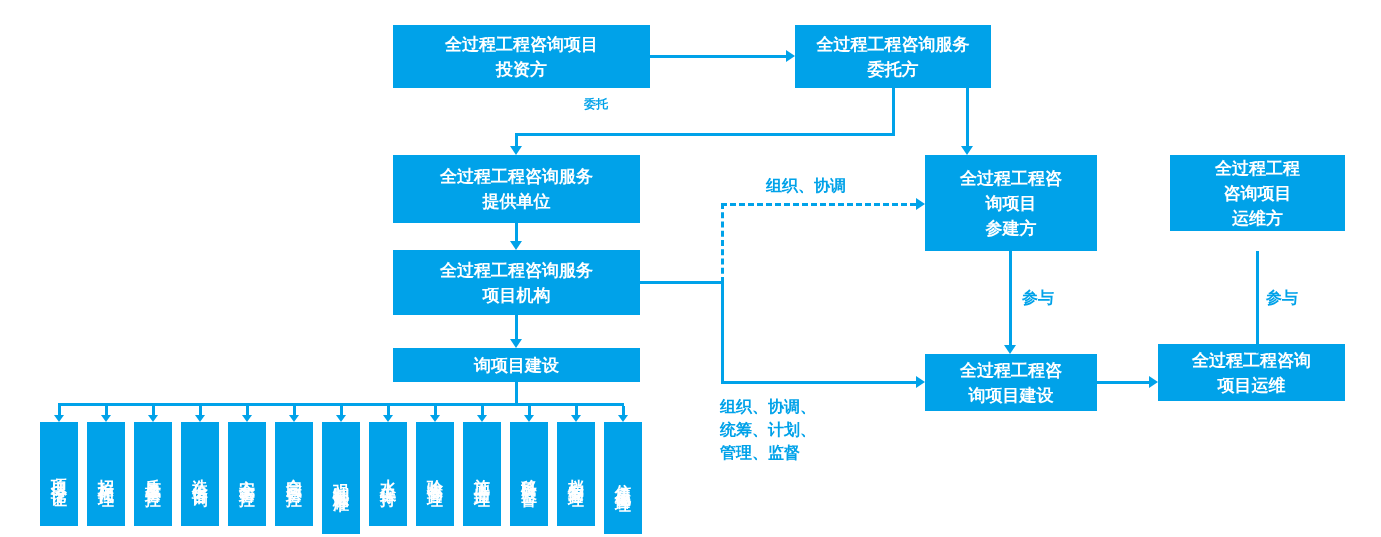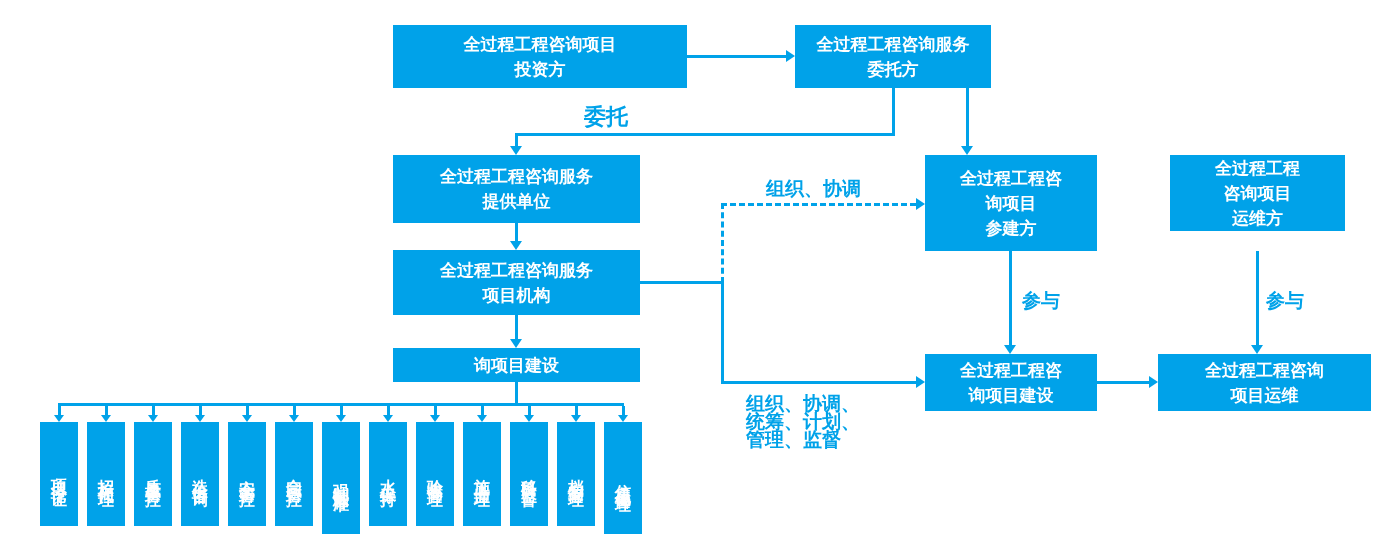--- a/index.html
+++ b/index.html
@@ -18,69 +18,69 @@
   .vline { position:absolute; width:3px;  background:var(--color-accent,#00a2e9); }
   .hdash { position:absolute; height:0; border-top:3px dashed var(--color-accent,#00a2e9); }
   .vdash { position:absolute; width:0;  border-left:3px dashed var(--color-accent,#00a2e9); }
   .arr-r { position:absolute; width:0; height:0;
            border-top:6px solid transparent; border-bottom:6px solid transparent;
            border-left:9px solid var(--color-accent,#00a2e9); }
   .arr-d { position:absolute; width:0; height:0;
            border-left:6px solid transparent; border-right:6px solid transparent;
            border-top:9px solid var(--color-accent,#00a2e9); }
   .edge-label { position:absolute; color:var(--color-accent,#00a2e9);
-                font-weight:bold; font-size:19px; white-space:pre-line; }
+                font-weight:bold; font-size:16px; white-space:pre-line; }
 
   .tasks-row { position:absolute; left:40px; top:406px; width:602px;
                display:flex; justify-content:space-between; }
   .task-col  { display:flex; flex-direction:column; align-items:center; }
   .stub      { width:3px; height:9px; background:var(--color-accent,#00a2e9); }
   .arr-d-sm  { width:0; height:0;
                border-left:5px solid transparent; border-right:5px solid transparent;
                border-top:7px solid var(--color-accent,#00a2e9); }
   .task-box  { width:38px; height:104px;
                background:var(--color-accent,#00a2e9); color:var(--color-box_text,#ffffff);
                font-weight:bold; font-size:16px;
                writing-mode:vertical-rl; text-orientation:upright;
                text-align:center; line-height:38px; letter-spacing:4px; }
   .task-box.tall { height:112px; letter-spacing:3px; }
 </style>
 </head>
 <body>
 
 <div class="canvas">
 
-  <div class="box" style="left:393px;top:25px;width:294px;height:63px">全过程工程咨询项目
+  <div class="box" style="left:393px;top:25px;width:257px;height:63px">全过程工程咨询项目
 投资方</div>
   <div class="box" style="left:795px;top:25px;width:196px;height:63px">全过程工程咨询服务
 委托方</div>
   <div class="box" style="left:393px;top:155px;width:247px;height:68px">全过程工程咨询服务
 提供单位</div>
   <div class="box" style="left:393px;top:250px;width:247px;height:65px">全过程工程咨询服务
 项目机构</div>
   <div class="box" style="left:393px;top:348px;width:247px;height:34px">询项目建设</div>
   <div class="box" style="left:925px;top:155px;width:172px;height:96px">全过程工程咨
 询项目
 参建方</div>
   <div class="box" style="left:1170px;top:155px;width:175px;height:76px">全过程工程
 咨询项目
 运维方</div>
   <div class="box" style="left:925px;top:354px;width:172px;height:57px">全过程工程咨
 询项目建设</div>
-  <div class="box" style="left:1158px;top:354px;width:213px;height:57px">全过程工程咨询
+  <div class="box" style="left:1158px;top:344px;width:187px;height:57px">全过程工程咨询
 项目运维</div>
 
   <div class="hline" style="left:640px;top:55px;width:146px"></div>
   <div class="arr-r" style="left:786px;top:50px"></div>
 
   <div class="vline" style="left:892px;top:88px;height:48px"></div>
   <div class="hline" style="left:515px;top:133px;width:380px"></div>
   <div class="vline" style="left:515px;top:133px;height:14px"></div>
   <div class="arr-d" style="left:510px;top:146px"></div>
-  <div class="edge-label" style="left:584px;top:102px;font-size:22px">委托</div>
+  <div class="edge-label" style="left:584px;top:96px;font-size:12px">委托</div>
 
   <div class="vline" style="left:966px;top:88px;height:59px"></div>
   <div class="arr-d" style="left:961px;top:146px"></div>
 
   <div class="vline" style="left:515px;top:223px;height:19px"></div>
   <div class="arr-d" style="left:510px;top:241px"></div>
 
   <div class="vline" style="left:515px;top:315px;height:25px"></div>
   <div class="arr-d" style="left:510px;top:339px"></div>
 
@@ -90,21 +90,21 @@
   <div class="hline" style="left:640px;top:281px;width:83px"></div>
 
   <div class="vdash" style="left:721px;top:203px;height:80px"></div>
   <div class="hdash" style="left:721px;top:203px;width:195px"></div>
   <div class="arr-r" style="left:916px;top:198px"></div>
   <div class="edge-label" style="left:766px;top:176px">组织、协调</div>
 
   <div class="vline" style="left:721px;top:281px;height:103px"></div>
   <div class="hline" style="left:721px;top:381px;width:195px"></div>
   <div class="arr-r" style="left:916px;top:376px"></div>
-  <div class="edge-label" style="left:746px;top:395px;line-height:18px">组织、协调、
+  <div class="edge-label" style="left:720px;top:395px;line-height:23px">组织、协调、
 统筹、计划、
 管理、监督</div>
 
   <div class="vline" style="left:1009px;top:251px;height:94px"></div>
   <div class="arr-d" style="left:1004px;top:345px"></div>
   <div class="edge-label" style="left:1022px;top:288px">参与</div>
 
   <div class="vline" style="left:1256px;top:251px;height:94px"></div>
   <div class="arr-d" style="left:1251px;top:345px"></div>
   <div class="edge-label" style="left:1266px;top:288px">参与</div>

